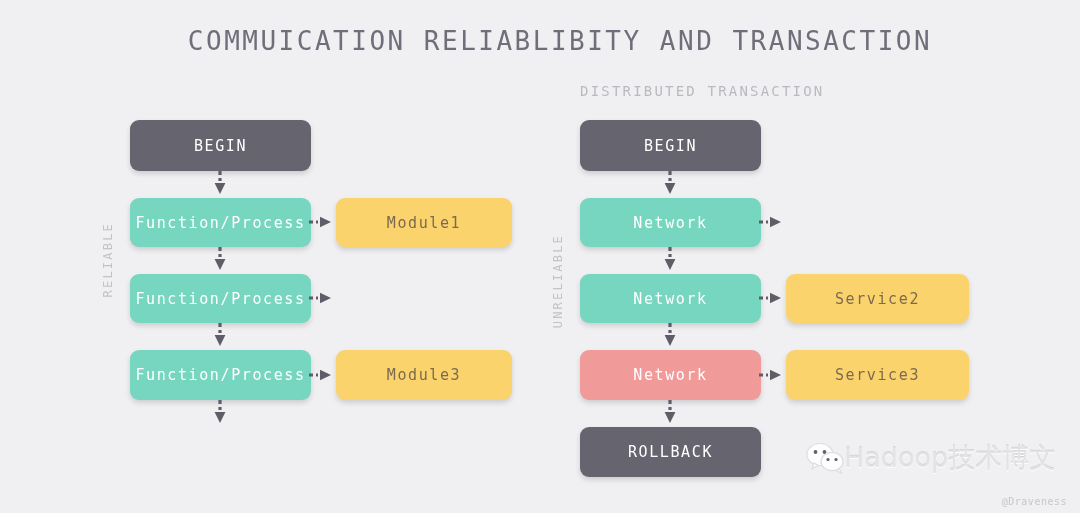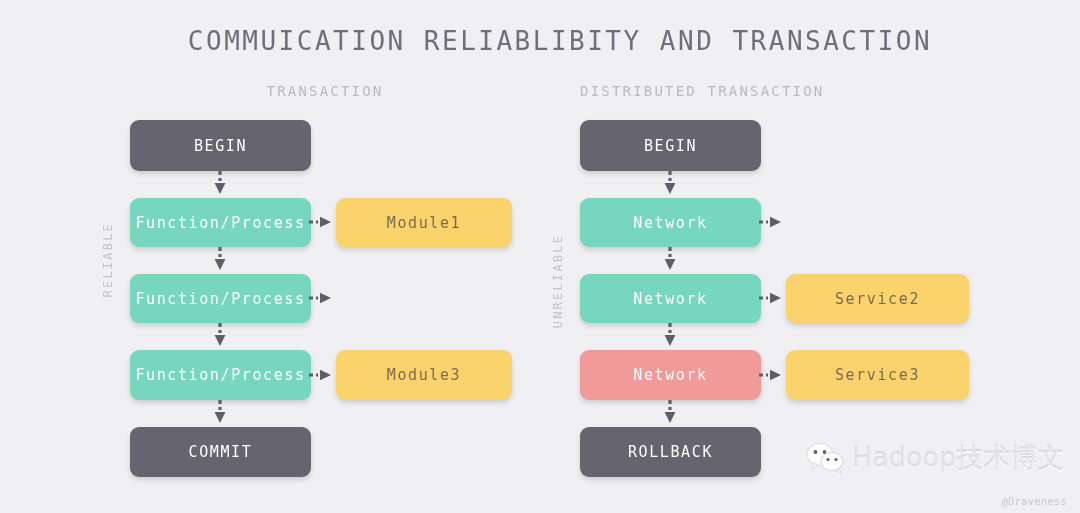--- a/index.html
+++ b/index.html
@@ -115,21 +115,20 @@
   .ah-2 { top: 291px; }
   .ah-3 { top: 368px; }
 
   
   .watermark {
     position: absolute;
     left: 806px;
     top: 440px;
     display: flex;
     align-items: center;
-    gap: 8px;
     opacity: 0.92;
   }
   .wm-text {
     font-family: "DejaVu Sans", "Liberation Sans", sans-serif;
     font-size: 27px;
     color: #e2e2e6;
     text-shadow: 0 1px 0 #ffffff, 0 -1px 0 #d2d2d8;
     letter-spacing: 0px;
     white-space: nowrap;
   }
@@ -144,31 +143,29 @@
     white-space: nowrap;
   }
 </style>
 </head>
 <body>
 
 <div id="diagram">
 
   <div class="title">COMMUICATION RELIABLIBITY AND TRANSACTION</div>
 
-  <div class="subtitle left">TRANSACTION</div>
   <div class="subtitle right">DISTRIBUTED TRANSACTION</div>
 
   <div class="vlabel reliable">RELIABLE</div>
   <div class="vlabel unreliable">UNRELIABLE</div>
 
   <div class="box dark col-flow-l row-begin">BEGIN</div>
   <div class="box teal col-flow-l row-1">Function/Process</div>
   <div class="box teal col-flow-l row-2">Function/Process</div>
   <div class="box teal col-flow-l row-3">Function/Process</div>
-  <div class="box dark col-flow-l row-end">COMMIT</div>
 
   <div class="box yellow col-mod-l row-1">Module1</div>
   <div class="box yellow col-mod-l row-3">Module3</div>
 
   <svg class="arrow-v a-l av-1" viewBox="0 0 14 28">
     <line x1="7" y1="1" x2="7" y2="11" stroke="#5e5d68" stroke-width="3.2" stroke-dasharray="4 3"></line>
     <polygon points="7,24 1.6,13 12.4,13" fill="#5e5d68"></polygon>
   </svg>
   <svg class="arrow-v a-l av-2" viewBox="0 0 14 28">
     <line x1="7" y1="1" x2="7" y2="11" stroke="#5e5d68" stroke-width="3.2" stroke-dasharray="4 3"></line>

